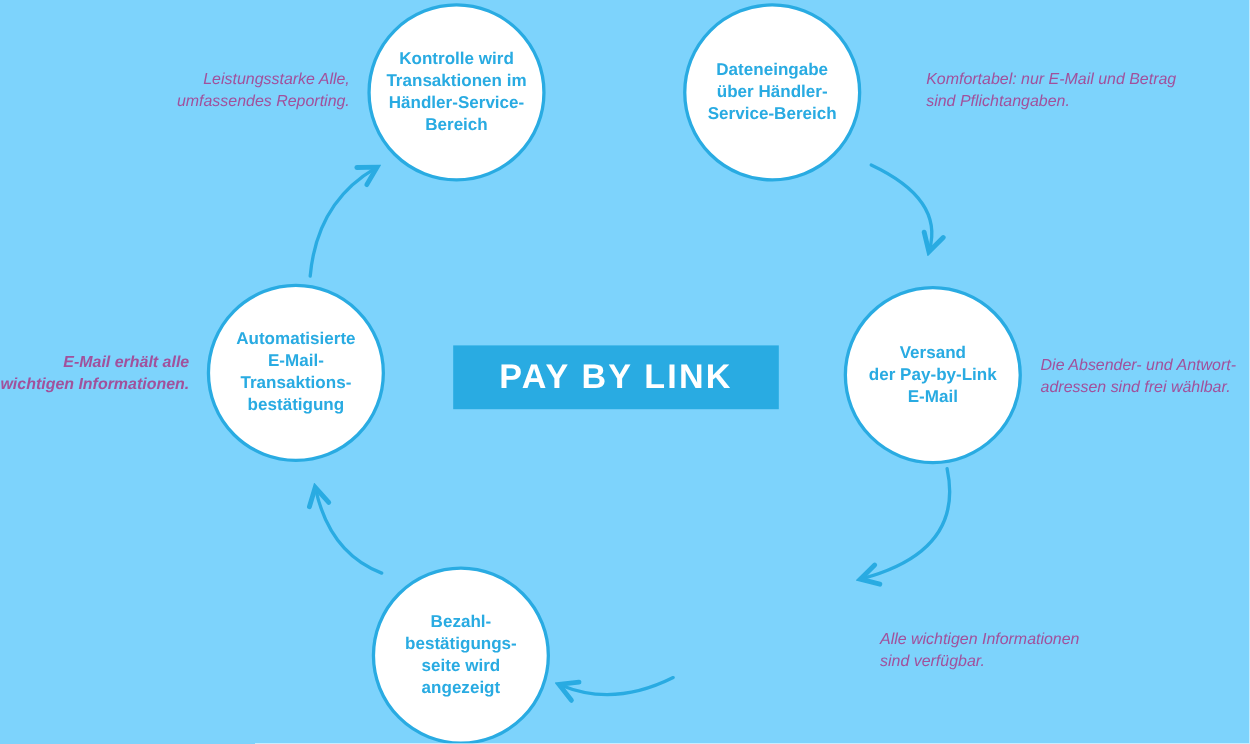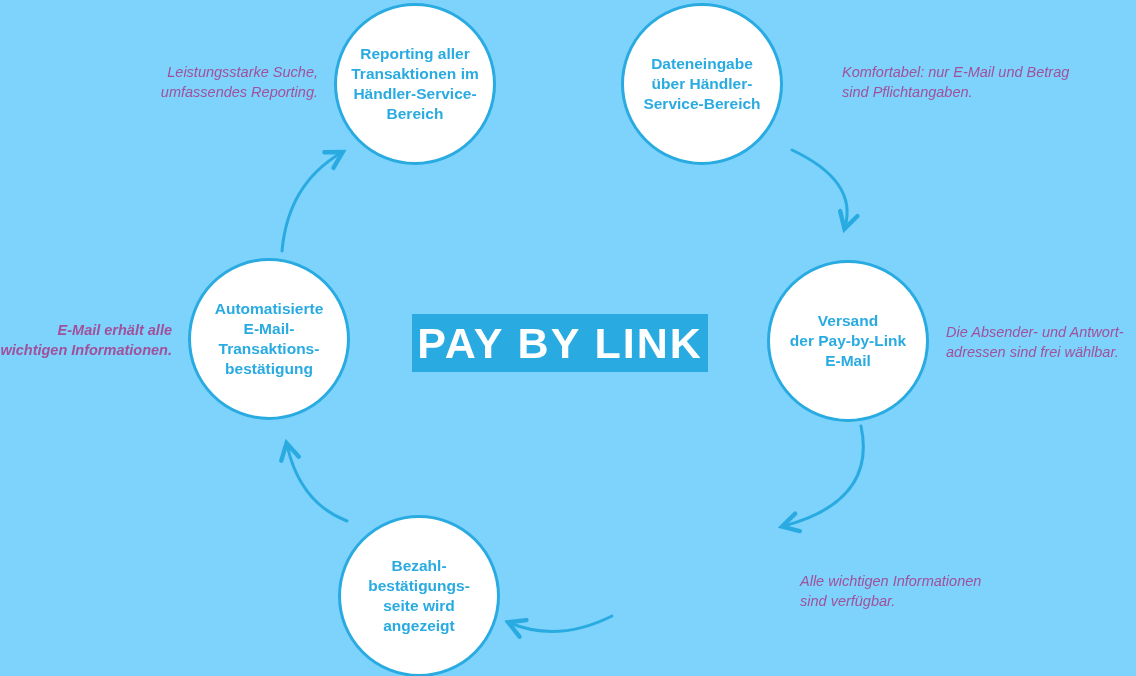--- a/index.html
+++ b/index.html
@@ -63,21 +63,21 @@
     width: 296px;
     height: 58px;
     background: #29ABE2;
     display: flex;
     align-items: center;
     justify-content: center;
   }
   .title-text {
     color: #ffffff;
     font-weight: 700;
-    font-size: 43px;
+    font-size: 31px;
     letter-spacing: 2px;
     white-space: nowrap;
   }
   .annotation {
     position: absolute;
     color: #A1519C;
     font-style: italic;
     font-size: 14.5px;
     line-height: 1.38;
     white-space: pre-line;
@@ -125,34 +125,34 @@
 seite wird
 angezeigt</span>
   </div>
   <div class="node node-email">
     <span class="node-label">Automatisierte
 E-Mail-
 Transaktions-
 bestätigung</span>
   </div>
   <div class="node node-kontrolle">
-    <span class="node-label">Reporting aller
+    <span class="node-label">Kontrolle wird
 Transaktionen im
 Händler-Service-
 Bereich</span>
   </div>
 
   <div class="title-box">
     <span class="title-text">PAY BY LINK</span>
   </div>
 
   <div class="annotation ann-right ann-dateneingabe">Komfortabel: nur E-Mail und Betrag
 sind Pflichtangaben.</div>
   <div class="annotation ann-right ann-versand">Die Absender- und Antwort-
 adressen sind frei wählbar.</div>
   <div class="annotation ann-right ann-kunde">Alle wichtigen Informationen
 sind verfügbar.</div>
   <div class="annotation ann-left ann-email">E-Mail erhält alle
 wichtigen Informationen.</div>
-  <div class="annotation ann-left ann-kontrolle">Leistungsstarke Suche,
+  <div class="annotation ann-left ann-kontrolle">Leistungsstarke Alle,
 umfassendes Reporting.</div>
 
 </div>
 
 </body></html>

